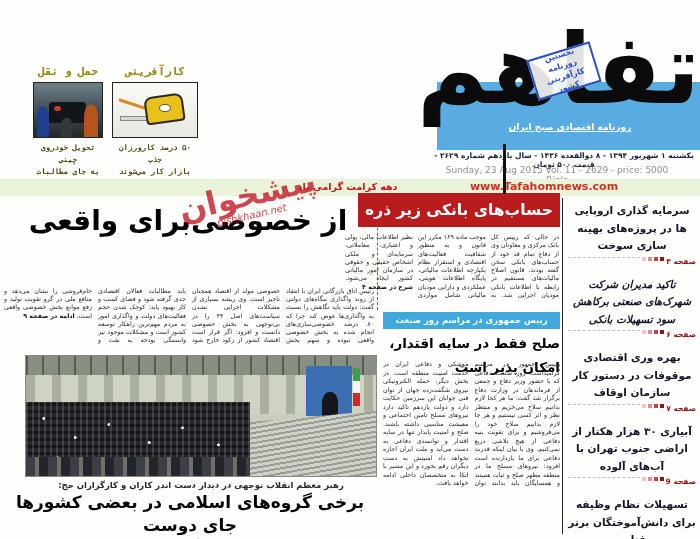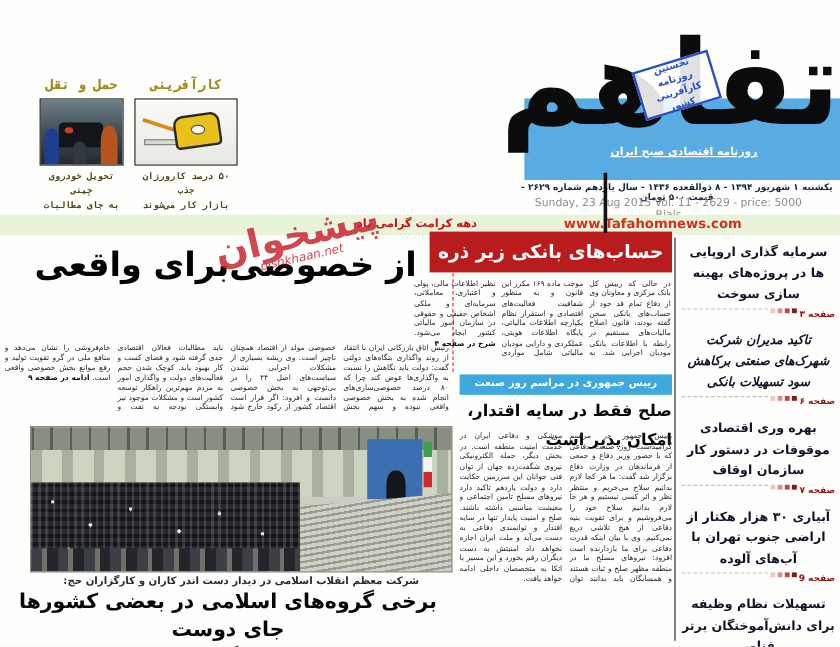--- a/index.html
+++ b/index.html
@@ -254,19 +254,19 @@
   <div class="photo">
     <div class="ph-ceiling"></div>
     <div class="ph-wall"></div>
     <div class="ph-backdrop"></div>
     <div class="ph-flag"></div>
     <div class="ph-leader"></div>
     <div class="ph-platform"></div>
     <div class="ph-crowd"></div>
     <div class="ph-frontrow"></div>
   </div>
-  <div class="photo-caption">شرکت معظم انقلاب اسلامی در دیدار دست اندر کاران و کارگزاران حج:</div>
+  <div class="photo-caption">رهبر معظم انقلاب توجهی در دیدار دست اندر کاران و کارگزاران حج:</div>
   <div class="bottom-head">
     <div>برخی گروه‌های اسلامی در بعضی کشورها جای دوست</div>
     <div>و دشمن را اشتباه گرفتند و ضربه‌اش را خوردند</div>
   </div>
 
 </div>
 
 </body></html>

